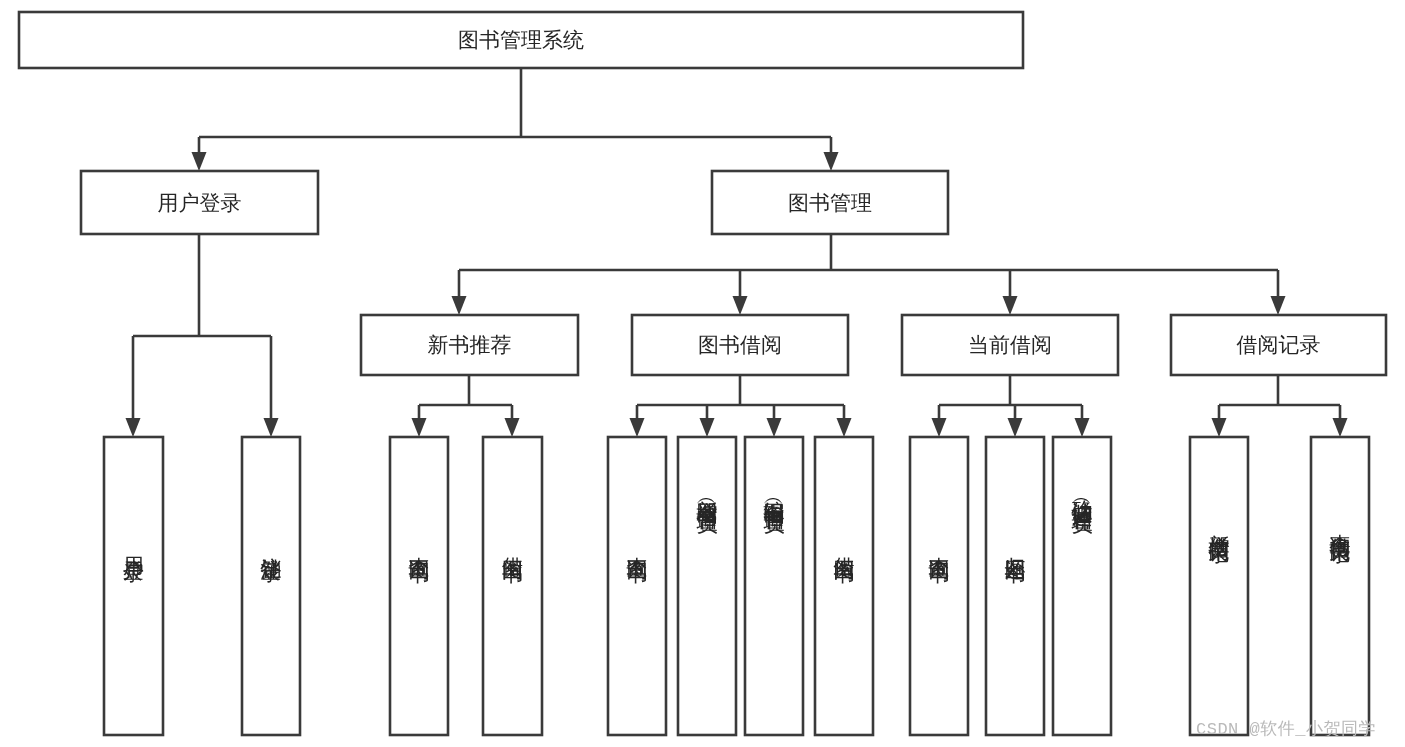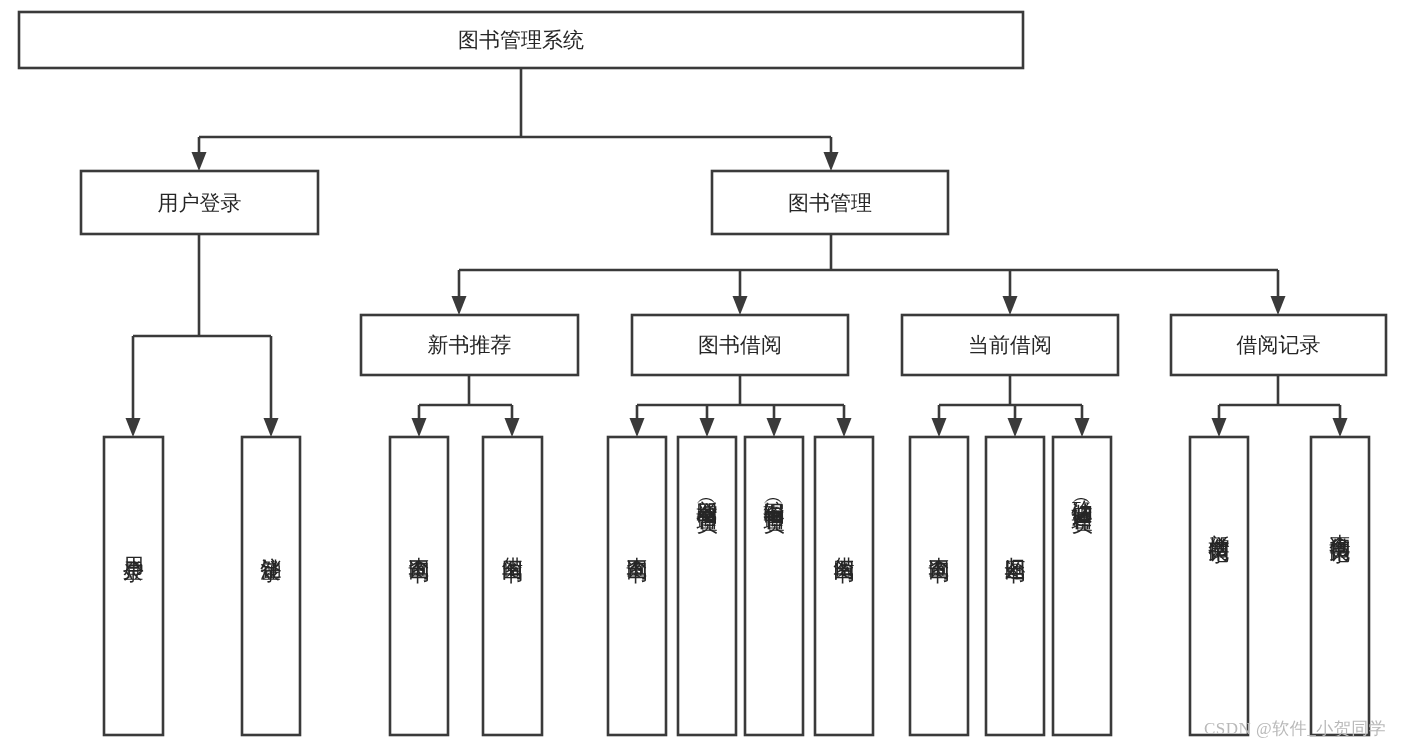--- a/index.html
+++ b/index.html
@@ -58,26 +58,25 @@
     writing-mode: vertical-rl;
     text-orientation: upright;
     letter-spacing: 2px;
     line-height: 1;
     white-space: nowrap;
     text-align: left;
     pointer-events: none;
   }
   .watermark {
     position: absolute;
-    font-family: Liberation Serif, serif;
+    font-family: Liberation Mono, monospace;
     font-size: 17px;
     color: #b9b9b9;
     white-space: nowrap;
     letter-spacing: 0.5px;
-    margin-left: 8px;
   }
 </style>
 </head>
 <body>
 
 <div id="diagram-root">
   <svg class="diagram-canvas" viewBox="0 0 1405 747">
     <g id="connectors-layer">
         <line x1="521" y1="68" x2="521" y2="137" class="connector-line"></line>
         <line x1="199" y1="137" x2="831" y2="137" class="connector-line"></line>

